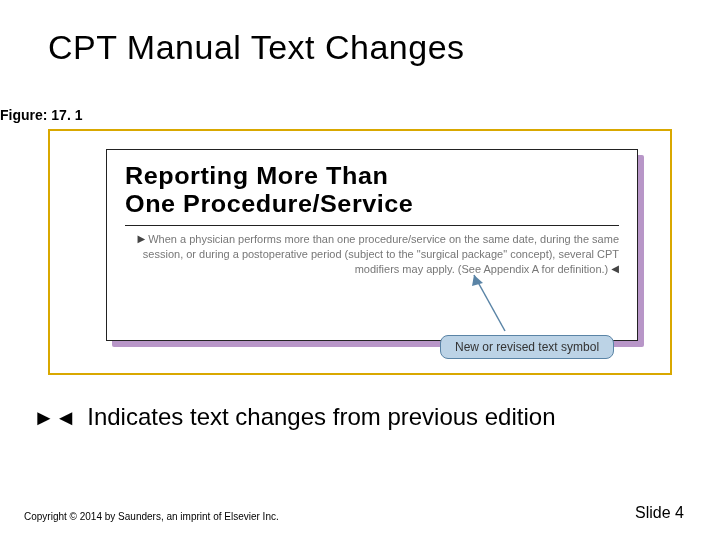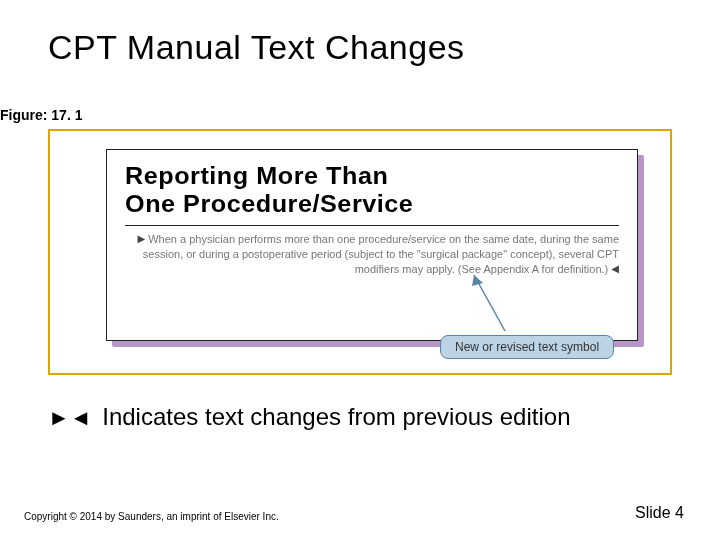--- a/index.html
+++ b/index.html
@@ -11,21 +11,21 @@
   .inner-wrap { position: absolute; left: 24px; right: 32px; top: 18px; height: 192px; margin-left: 32px; }
   .callout-shadow { position: absolute; left: 6px; top: 6px; right: -6px; bottom: -6px; background: #b896c8; border-radius: 2px; }
   .callout-box { position: absolute; left: 0; top: 0; right: 0; bottom: 0; background: #fff; border: 1px solid #222; padding: 12px 18px 10px 18px; }
   .callout-heading { font-family: Arial, sans-serif; font-size: 24px; font-weight: 700; letter-spacing: 0.5px; line-height: 1.15; transform: scaleX(1.05); transform-origin: left; }
   .rule { border: none; border-top: 1px solid #222; margin: 8px 0 6px 0; }
   .callout-body { font-size: 11px; color: #777; line-height: 1.35; text-align: right; }
   .tri { display: inline-block; font-size: 10px; color: #444; position: relative; top: -1px; }
   .tri-end { display: inline-block; font-size: 10px; color: #444; position: relative; top: -1px; }
   .arrow-svg { position: absolute; left: 400px; top: 130px; }
   .pill { position: absolute; left: 390px; top: 204px; background: #bcd3e6; border: 1px solid #5a84a6; border-radius: 8px; padding: 4px 14px; font-size: 12px; color: #333; }
-  .note { font-size: 24px; margin: 28px 0 0 48px; }
+  .note { font-size: 24px; margin: 28px 0 0 33px; }
   .note .sym { font-size: 22px; margin-right: 4px; }
   .copyright { position: absolute; left: 24px; bottom: 18px; font-size: 10px; color: #000; text-align: center; }
   .slidenum { position: absolute; right: 36px; bottom: 18px; font-size: 16px; color: #000; }
 </style>
 </head>
 <body>
 
 <div class="slide">
 
   <h1 class="title">CPT Manual Text Changes</h1>

